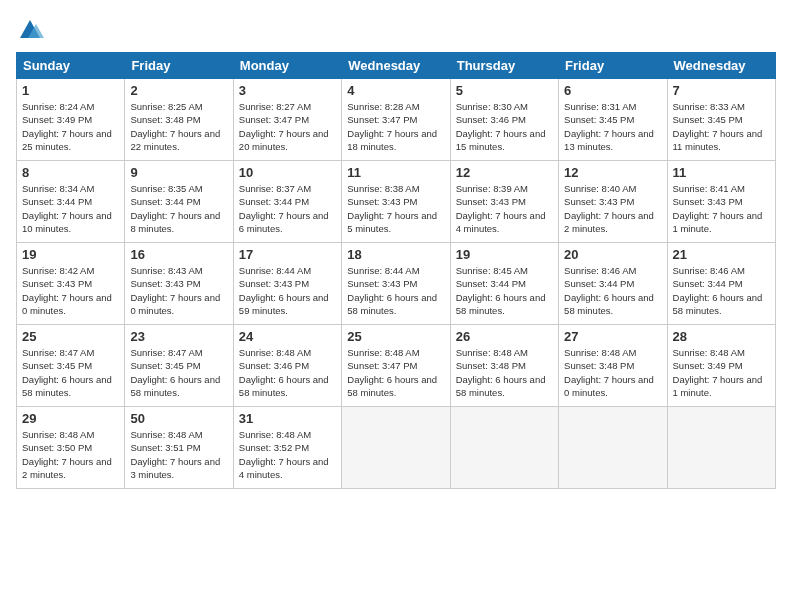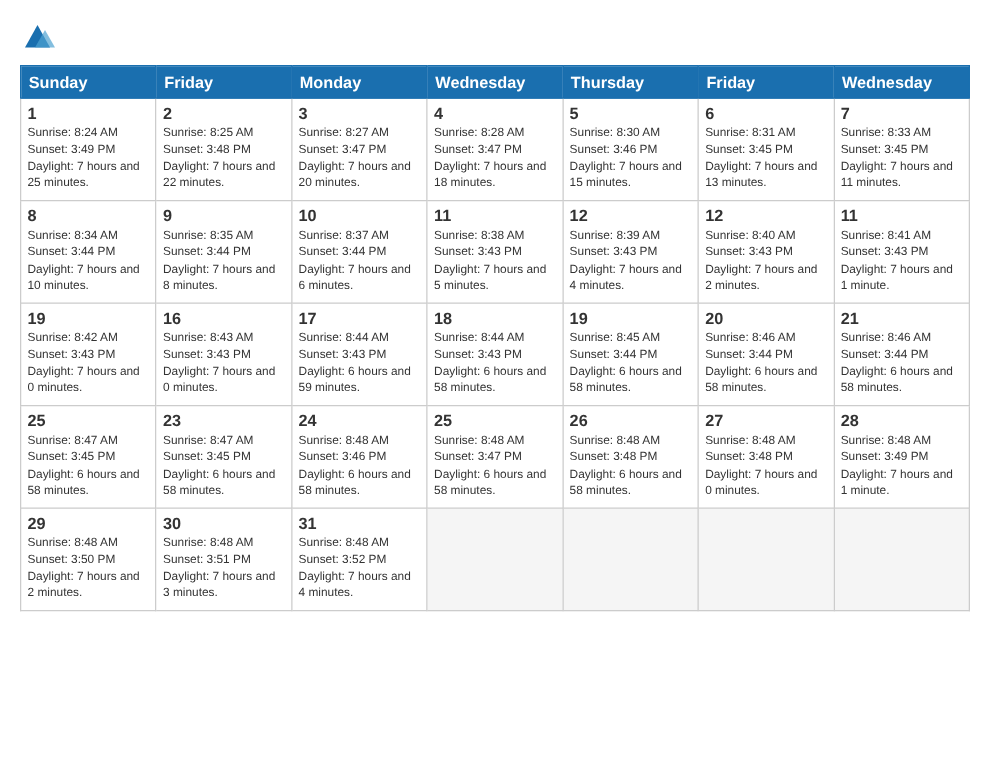--- a/index.html
+++ b/index.html
@@ -349,21 +349,21 @@
         <tr>
           <td>
             <span class="day-number">29</span>
         <div class="day-info">
           Sunrise: 8:48 AM<br>
           Sunset: 3:50 PM<br>
           Daylight: 7 hours and 2 minutes.
         </div>
           </td>
           <td>
-            <span class="day-number">30</span>
+            <span class="day-number">50</span>
         <div class="day-info">
           Sunrise: 8:48 AM<br>
           Sunset: 3:51 PM<br>
           Daylight: 7 hours and 3 minutes.
         </div>
           </td>
           <td>
             <span class="day-number">31</span>
         <div class="day-info">
           Sunrise: 8:48 AM<br>

